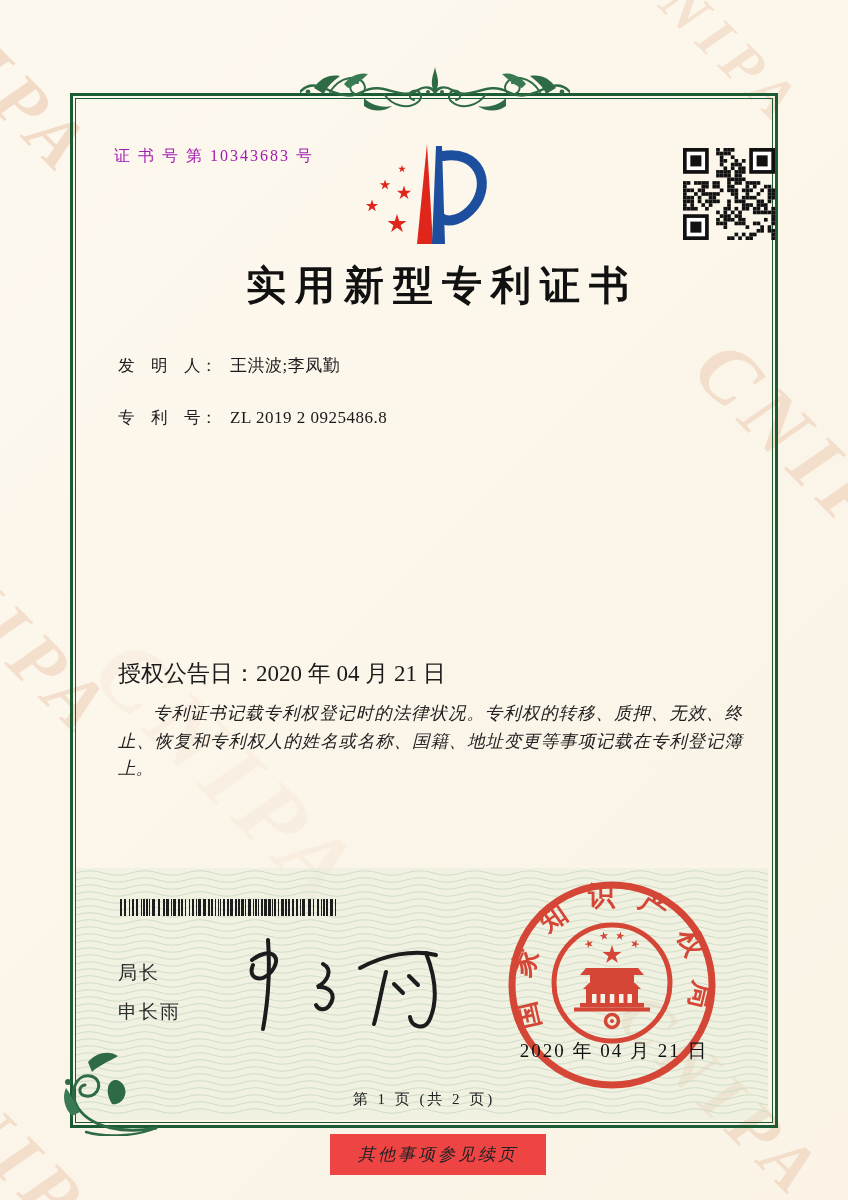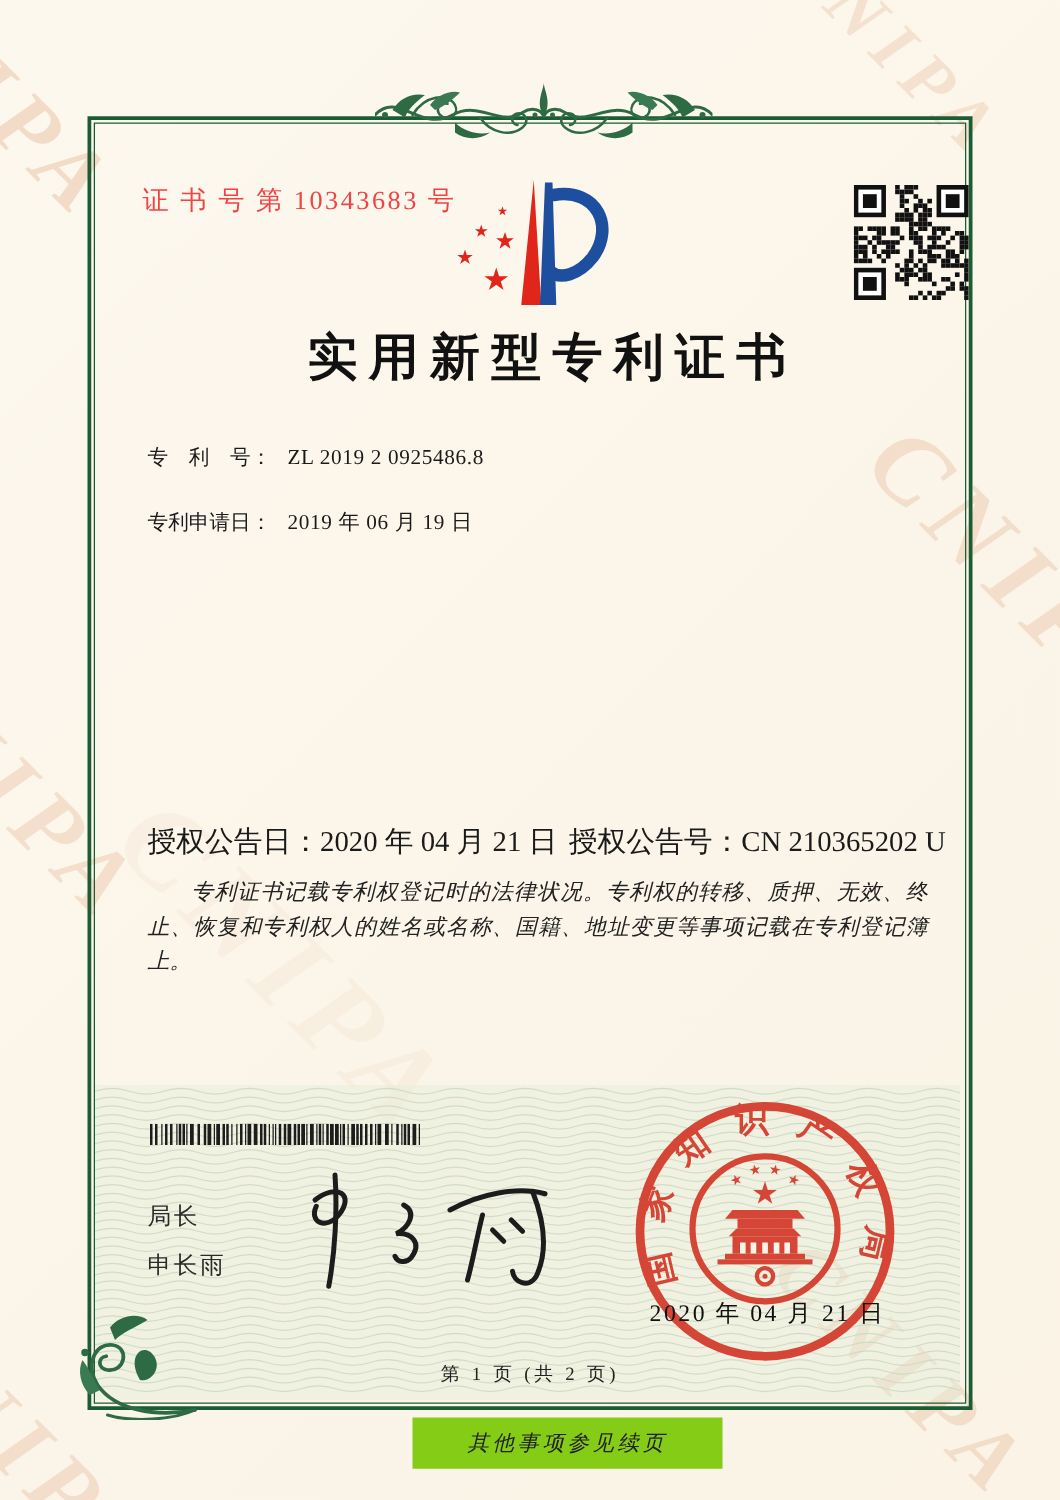--- a/index.html
+++ b/index.html
@@ -21,21 +21,21 @@
   }
   .frame{
     position:absolute;left:70px;top:93px;width:702px;height:1029px;
     border:3px solid #1b5c34;z-index:2;
   }
   .frame-inner{position:absolute;inset:2px;border:1px solid #1b5c34;}
   .ornament-top{position:absolute;left:300px;top:62px;z-index:3;}
   .ornament-corner{position:absolute;left:58px;top:1046px;z-index:3;}
   .cert-no{
     position:absolute;left:114px;top:146px;z-index:4;
-    font-size:21px;letter-spacing:2px;color:#ef4444;
+    font-size:16px;letter-spacing:2px;color:#a21caf;
   }
   .logo{position:absolute;left:340px;top:136px;z-index:4;}
   .qr{position:absolute;left:683px;top:148px;z-index:4;}
   .title{
     position:absolute;left:0;right:0;top:258px;z-index:4;
     text-align:center;font-size:40px;font-weight:bold;letter-spacing:9px;color:#111;padding-left:36px;
   }
   .fields{position:absolute;left:118px;top:354px;width:600px;z-index:4;}
   .field-row{height:52px;font-size:17px;line-height:24px;white-space:nowrap;}
   .field-label{display:inline-block;width:112px;font-size:16.5px;}
@@ -62,21 +62,21 @@
   .seal-date{
     position:absolute;left:514px;top:1038px;width:200px;z-index:6;
     text-align:center;font-size:19px;letter-spacing:2px;color:#101010;
   }
   .page-footer{
     position:absolute;left:0;right:0;top:1090px;z-index:5;
     text-align:center;font-size:15px;letter-spacing:3px;color:#222;
   }
   .continuation{
     position:absolute;left:330px;top:1134px;z-index:4;
-    background:#84cc16;padding:9px 44px;
+    background:#ef4444;padding:9px 28px;
     font-size:17px;font-style:italic;letter-spacing:3px;color:#222;
   }
 </style>
 </head>
 <body>
 
 <svg width="0" height="0" style="position:absolute" aria-hidden="true">
   <defs>
     <polygon id="star" points="0,-1 0.2245,-0.309 0.951,-0.309 0.363,0.118 0.588,0.809 0,0.382 -0.588,0.809 -0.363,0.118 -0.951,-0.309 -0.2245,-0.309"></polygon>
     <path id="sealTP" d="M -68 42 A 80 80 0 1 1 68 42" fill="none"></path>
@@ -379,32 +379,29 @@
     <rect x="80" y="8" width="12" height="12" fill="#111"></rect>
     <rect x="0" y="72" width="28" height="28" fill="#111"></rect>
     <rect x="4" y="76" width="20" height="20" fill="#fff"></rect>
     <rect x="8" y="80" width="12" height="12" fill="#111"></rect>
   </svg>
 
 <div class="title">实用新型专利证书</div>
 
 <div class="fields">
   <div class="field-row">
+    <span class="field-label">发　明　人：</span><span class="field-value">王洪波;李凤勤</span>
+  </div>
+  <div class="field-row">
     <span class="field-label">专　利　号：</span><span class="field-value">ZL 2019 2 0925486.8</span>
   </div>
-  <div class="field-row">
-    <span class="field-label">专利申请日：</span><span class="field-value">2019 年 06 月 19 日</span>
-  </div>
 </div>
 
 <div class="grant-row">
   <span>授权公告日：</span><span>2020 年 04 月 21 日</span>
-  <span class="grant-no">
-    <span>授权公告号：</span><span>CN 210365202 U</span>
-  </span>
 </div>
 
 <div class="paras">
   <p>专利证书记载专利权登记时的法律状况。专利权的转移、质押、无效、终止、恢复和专利权人的姓名或名称、国籍、地址变更等事项记载在专利登记簿上。</p>
 </div>
 
 <svg class="barcode" id="barcode-svg" width="216" height="17">
     <rect x="0" y="0" width="2" height="17" fill="#1d1d1d"></rect>
     <rect x="4" y="0" width="2" height="17" fill="#1d1d1d"></rect>
     <rect x="9" y="0" width="1" height="17" fill="#1d1d1d"></rect>

